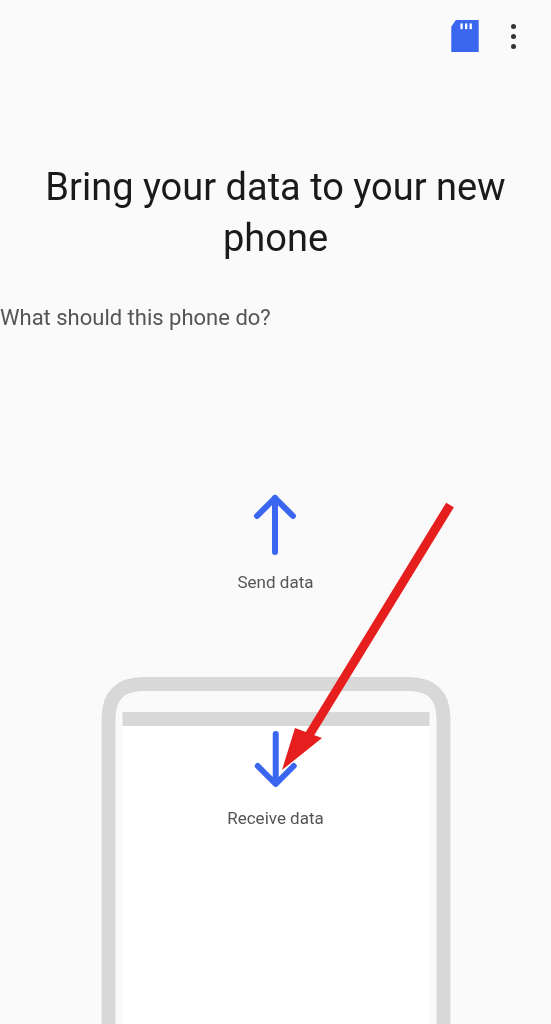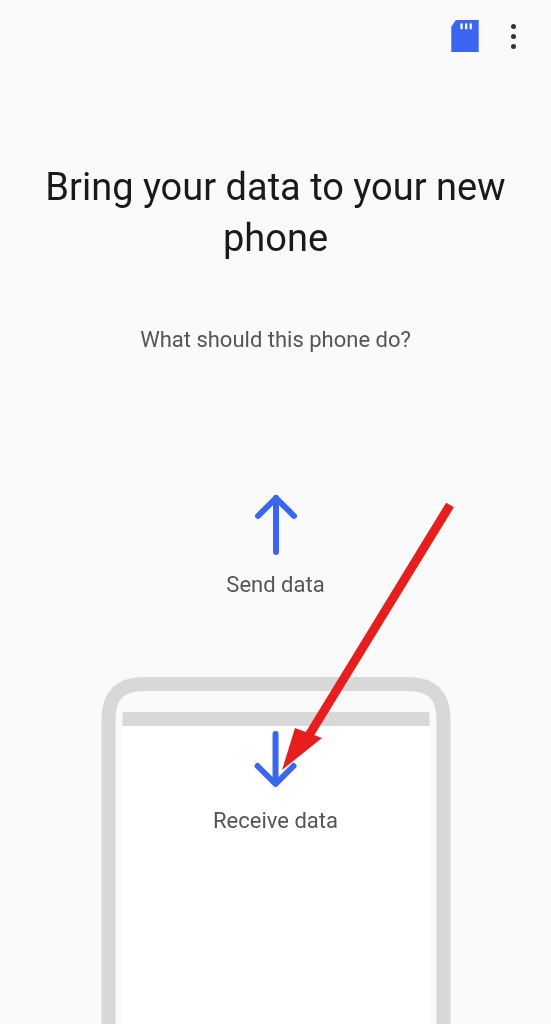--- a/index.html
+++ b/index.html
@@ -51,24 +51,23 @@
     .title {
       text-align: center;
       font-size: 38px;
       font-weight: 400;
       color: #1a1a1a;
       margin-top: 110px;
       line-height: 1.35;
       padding: 0 36px;
     }
     .subtitle {
-      text-align: center;
       font-size: 22px;
       color: #555;
-      margin-top: 62px;
+      margin-top: 40px;
       font-weight: 400;
     }
     .options {
       position: absolute;
       width: 100%;
       top: 490px;
       display: flex;
       flex-direction: column;
       align-items: center;
     }
@@ -76,21 +75,21 @@
       display: flex;
       flex-direction: column;
       align-items: center;
       cursor: pointer;
     }
     .arrow-up svg, .arrow-down svg {
       width: 60px;
       height: 70px;
     }
     .option-label {
-      font-size: 22px;
+      font-size: 17px;
       color: #555;
       margin-top: 8px;
       font-weight: 400;
     }
     .phone-outline {
       position: absolute;
       bottom: 0;
       left: 50%;
       transform: translateX(-50%);
       width: 355px;

